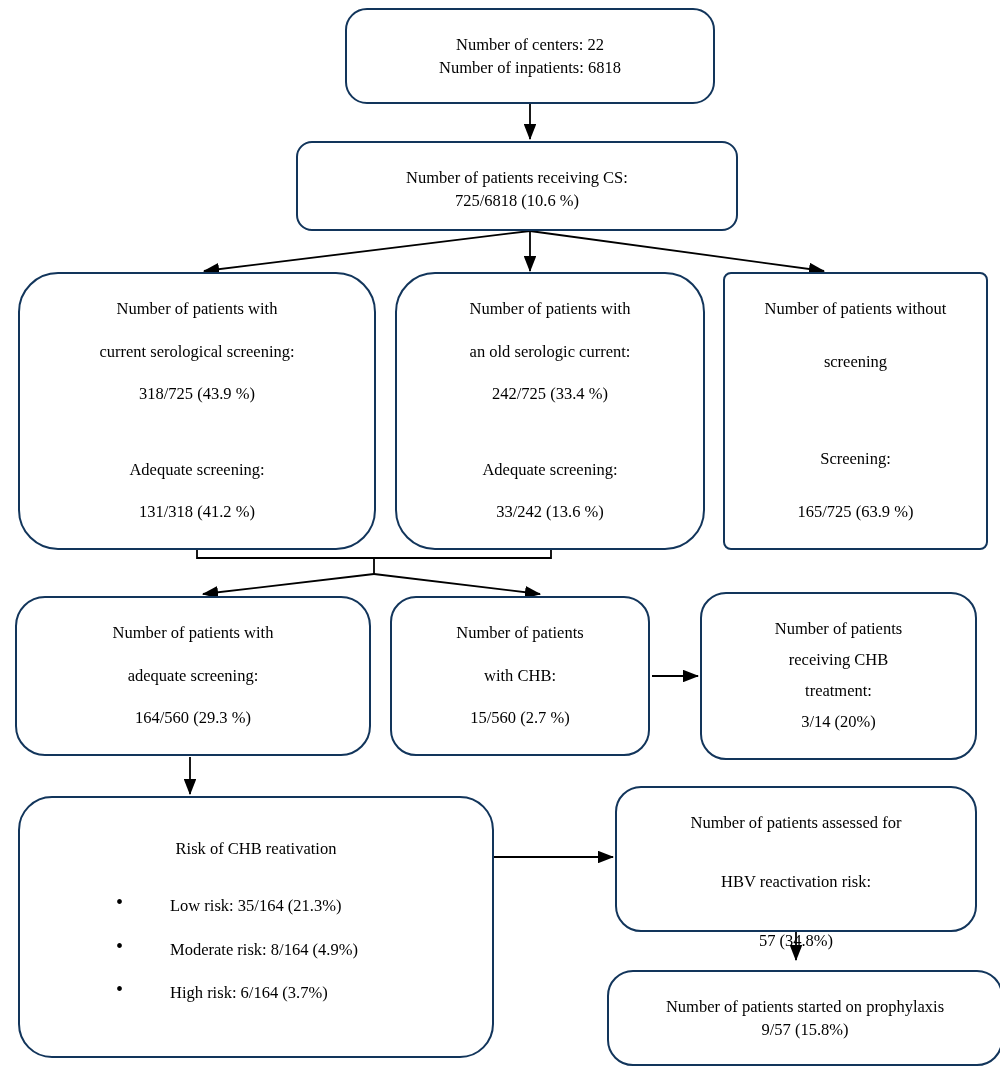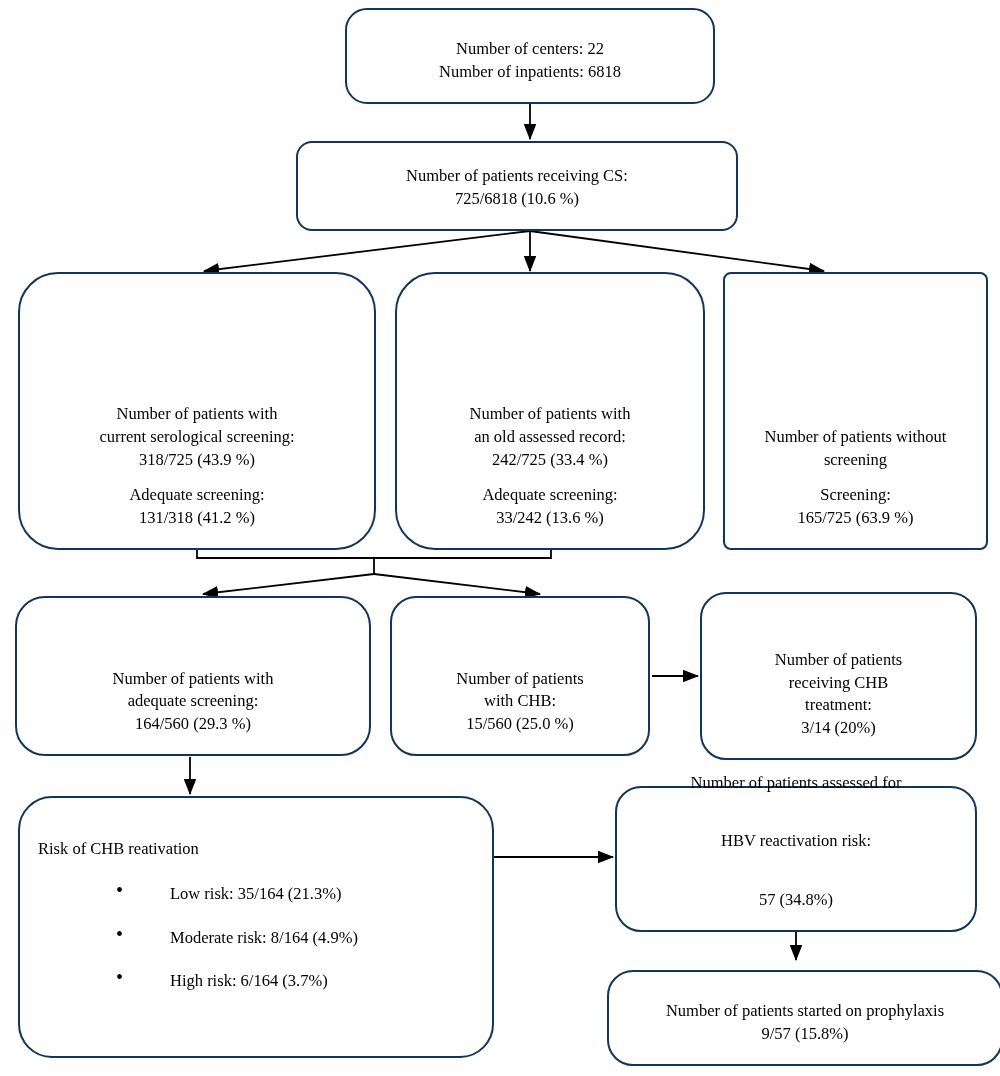--- a/index.html
+++ b/index.html
@@ -25,48 +25,48 @@
   }
   .node {
     position: absolute;
     box-sizing: border-box;
     border: 2.2px solid #12355b;
     border-radius: 26px;
     background: #ffffff;
     display: flex;
     flex-direction: column;
     align-items: center;
-    justify-content: flex-end;
+    justify-content: space-between;
     text-align: center;
     color: #000000;
     font-size: 16.5px;
     line-height: 1.38;
-    padding: 18px 10px;
+    padding: 24px 10px;
     z-index: 2;
   }
   .node .line { white-space: pre; }
   .node .gap { height: 13px; }
 
   
   #n-top      { left: 345px; top: 8px;    width: 370px; height: 96px;  border-radius: 22px; }
   #n-cs       { left: 296px; top: 141px;  width: 442px; height: 90px;  border-radius: 16px; }
   #n-current  { left: 18px;  top: 272px;  width: 358px; height: 278px; border-radius: 40px; }
   #n-old      { left: 395px; top: 272px;  width: 310px; height: 278px; border-radius: 40px; }
   #n-without  { left: 723px; top: 272px;  width: 265px; height: 278px; border-radius: 8px; }
   #n-adequate { left: 15px;  top: 596px;  width: 356px; height: 160px; border-radius: 30px; }
   #n-chb      { left: 390px; top: 596px;  width: 260px; height: 160px; border-radius: 26px; }
   #n-chbtx    { left: 700px; top: 592px;  width: 277px; height: 168px; border-radius: 26px; }
   #n-risk     { left: 18px;  top: 796px;  width: 476px; height: 262px; border-radius: 34px;
                 align-items: stretch; justify-content: flex-start; padding: 40px 18px 18px 18px; }
   #n-assessed { left: 615px; top: 786px;  width: 362px; height: 146px; border-radius: 26px; gap: 36px; }
   #n-proph    { left: 607px; top: 970px;  width: 396px; height: 96px;  border-radius: 26px; }
 
   #n-risk .risk-title {
-    text-align: left;
-    margin-bottom: 22px;
+    text-align: center;
+    margin-bottom: 34px;
     font-size: 16.5px;
   }
   #n-risk ul {
     margin: 0;
     padding: 0 0 0 78px;
     list-style: none;
   }
   #n-risk li {
     position: relative;
     text-align: left;
@@ -130,21 +130,21 @@
     <div class="line">Number of patients with</div>
     <div class="line">current serological screening:</div>
     <div class="line">318/725 (43.9 %)</div>
     <div class="gap"></div>
     <div class="line">Adequate screening:</div>
     <div class="line">131/318 (41.2 %)</div>
   </div>
 
   <div class="node" id="n-old">
     <div class="line">Number of patients with</div>
-    <div class="line">an old assessed record:</div>
+    <div class="line">an old serologic current:</div>
     <div class="line">242/725 (33.4 %)</div>
     <div class="gap"></div>
     <div class="line">Adequate screening:</div>
     <div class="line">33/242 (13.6 %)</div>
   </div>
 
   <div class="node" id="n-without">
     <div class="line">Number of patients without</div>
     <div class="line">screening</div>
     <div class="gap"></div>
@@ -154,21 +154,21 @@
 
   <div class="node" id="n-adequate">
     <div class="line">Number of patients with</div>
     <div class="line">adequate screening:</div>
     <div class="line">164/560 (29.3 %)</div>
   </div>
 
   <div class="node" id="n-chb">
     <div class="line">Number of patients</div>
     <div class="line">with CHB:</div>
-    <div class="line">15/560 (25.0 %)</div>
+    <div class="line">15/560 (2.7 %)</div>
   </div>
 
   <div class="node" id="n-chbtx">
     <div class="line">Number of patients</div>
     <div class="line">receiving CHB</div>
     <div class="line">treatment:</div>
     <div class="line">3/14 (20%)</div>
   </div>
 
   <div class="node" id="n-risk">

